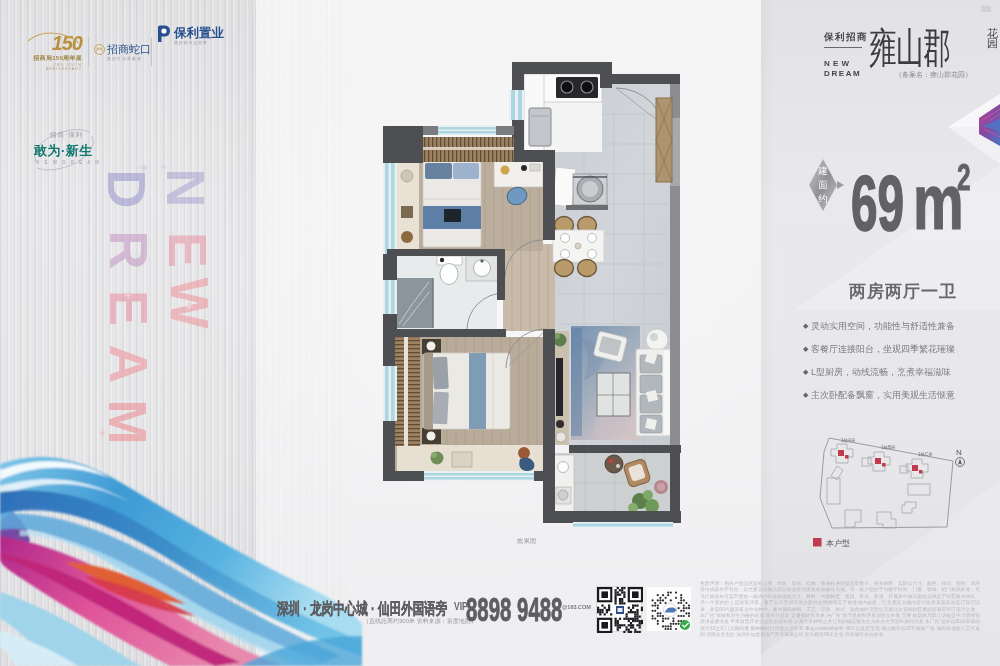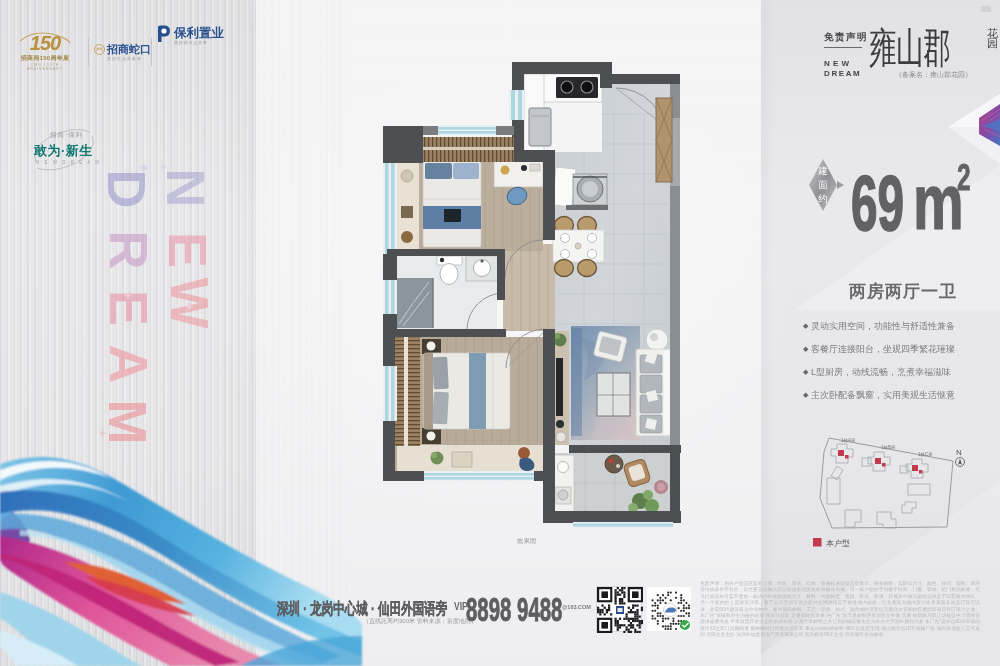--- a/index.html
+++ b/index.html
@@ -392,37 +392,37 @@
 </g>
 
 <text x="956" y="455" font-size="8" fill="#55555a" font-family="Liberation Sans,sans-serif">N</text>
 <circle cx="960" cy="462" r="4.5" fill="none" stroke="#55555a" stroke-width="0.8"></circle>
 <path d="M960,458.5 L962,465 L960,463.5 L958,465 Z" fill="#55555a"></path>
 
 <rect x="813" y="538" width="8.5" height="8.5" fill="#c13a4e"></rect>
 <text x="826" y="546" font-size="8" fill="#55555a" font-family="Liberation Sans,sans-serif">本户型</text>
 </svg>
 
-<div class="abs" style="left:16px;top:33px;width:58px;height:40px;text-align:center;">
+<div class="abs" style="left:24px;top:33px;width:58px;height:40px;text-align:right;">
   <div style="font-size:20px;font-weight:bold;font-style:italic;color:#b9913f;line-height:20px;letter-spacing:-1px;">150</div>
   <svg width="58" height="14" style="position:absolute;left:0;top:-2px;" viewBox="0 0 58 14">
       <path d="M4,10 Q18,-2 40,4 Q52,8 54,12" fill="none" stroke="#c9a45a" stroke-width="1.2"></path>
     </svg>
   <div style="font-size:6px;color:#a08546;font-weight:bold;letter-spacing:0.3px;margin-top:1px;">招商局150周年展</div>
   <div style="font-size:3.5px;color:#b0a184;letter-spacing:1px;">CMG 150TH ANNIVERSARY</div>
 </div>
 
 <div class="abs" style="left:88px;top:38px;width:1px;height:28px;background:#c5c7cb;"></div>
 
 <div class="abs" style="left:94px;top:42px;width:52px;height:22px;">
   <svg width="11" height="11" style="position:absolute;left:0;top:2px;" viewBox="0 0 11 11">
       <circle cx="5.5" cy="5.5" r="5" fill="none" stroke="#c9a45a" stroke-width="1"></circle>
       <path d="M2.5,7.5 L4,3.5 L5.5,6 L7,3.5 L8.5,7.5" fill="none" stroke="#c9a45a" stroke-width="0.9"></path>
     </svg>
-  <div style="position:absolute;left:13px;top:0px;font-size:11px;font-weight:bold;color:#27508e;white-space:nowrap;">招商蛇口</div>
+  <div style="position:absolute;left:13px;top:0px;font-size:11px;font-weight:normal;color:#27508e;white-space:nowrap;">招商蛇口</div>
   <div style="position:absolute;left:13px;top:14px;font-size:4px;color:#9aa0a8;letter-spacing:1px;white-space:nowrap;">美好生活承载者</div>
 </div>
 
 <div class="abs" style="left:151px;top:38px;width:1px;height:28px;background:#c5c7cb;"></div>
 
 <div class="abs" style="left:156px;top:24px;width:70px;height:24px;">
   <svg width="15" height="18" style="position:absolute;left:0;top:1px;" viewBox="0 0 15 18">
       <path d="M2,17 L2,2 Q2,0.5 4,0.5 L9,0.5 Q14,1 14,6 Q14,11 9,11.5 L5.5,11.5 L5.5,17 Z" fill="#27508e"></path>
       <circle cx="8" cy="6" r="2.6" fill="#fff"></circle>
     </svg>
@@ -459,21 +459,21 @@
   <div class="abs" style="left:165px;top:272px;font-size:54px;color:#ef8a92;transform:rotate(90deg);">W</div>
 
   <div class="abs" style="left:138px;top:160px;font-size:14px;color:#cac6e6;">✦</div>
   <div class="abs" style="left:160px;top:162px;font-size:9px;color:#cac6e6;">✦</div>
   <div class="abs" style="left:124px;top:290px;font-size:10px;color:#f2b8c2;">✦</div>
   <div class="abs" style="left:184px;top:300px;font-size:12px;color:#f2b8c2;">✦</div>
   <div class="abs" style="left:98px;top:428px;font-size:10px;color:#f2b0b4;">✦</div>
 </div>
 
 <div class="abs" style="left:824px;top:31px;width:40px;">
-  <div style="font-size:9.5px;color:#46464a;letter-spacing:1.5px;white-space:nowrap;font-weight:bold;">免责声明</div>
+  <div style="font-size:9.5px;color:#46464a;letter-spacing:1.5px;white-space:nowrap;font-weight:bold;">保利招商</div>
   <div style="width:38px;height:1px;background:#6a6a6e;margin-top:3px;"></div>
   <div style="font-size:8px;color:#46464a;letter-spacing:3.2px;margin-top:11px;font-weight:bold;">NEW</div>
   <div style="font-size:8px;color:#46464a;letter-spacing:1.6px;margin-top:1px;font-weight:bold;">DREAM</div>
 </div>
 
 <div class="abs" style="left:869px;top:21px;font-size:37px;color:#3c3c40;transform:scale(0.75,1.12);transform-origin:0 0;white-space:nowrap;letter-spacing:-1px;">雍山郡</div>
 
 <div class="abs" style="left:950px;top:28px;width:10px;font-size:11px;color:#46464a;line-height:10px;margin-left:37px;">花园</div>
 
 <div class="abs" style="left:895px;top:70px;font-size:7px;color:#8a8a8e;">（备案名：雍山郡花园）</div>

